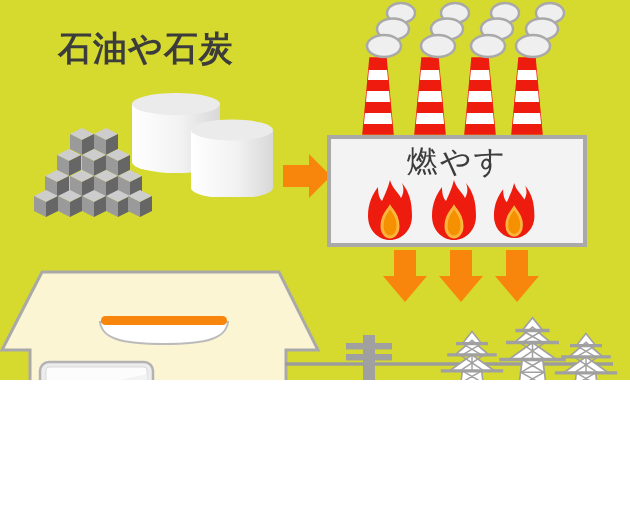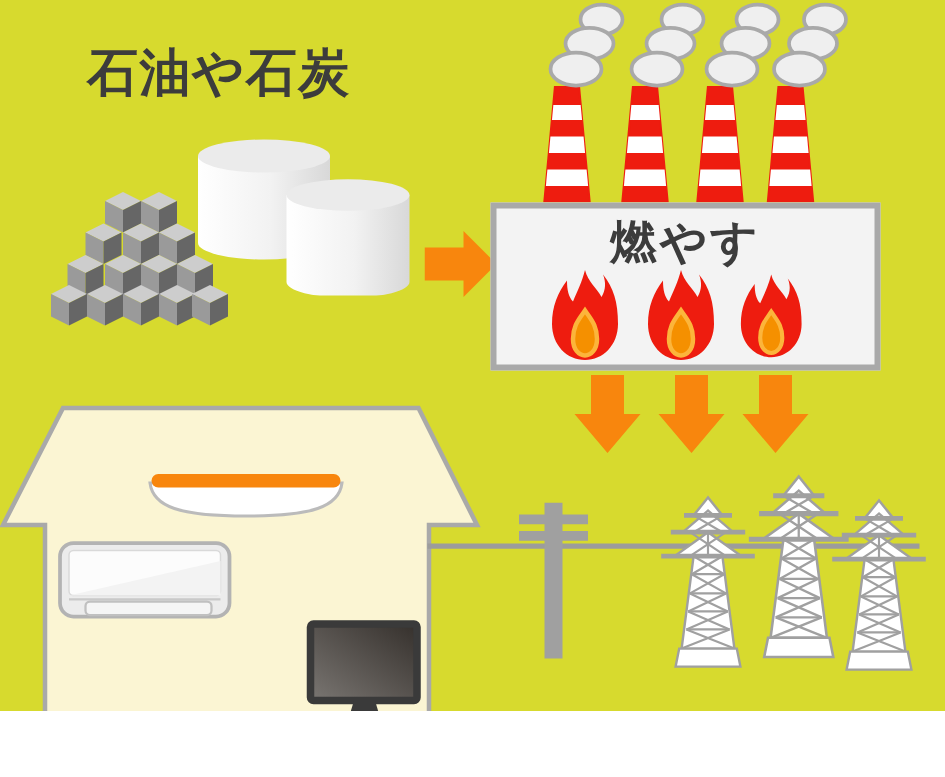--- a/index.html
+++ b/index.html
@@ -1,29 +1,29 @@
 <!DOCTYPE html>
 <html style="--bg: #d7da2e; --accent: #f8860d; --red: #ee1c0f; --flame-inner: #f59000; --flame-edge: #fcb53b; --outline: #a9a9a9; --gray: #a0a0a0; --wire: #9c9c9c; --house: #fbf5d3; --panel: #f3f3f3; --smoke: #efefef; --text: #3c3c3c;"><head>
 <meta charset="utf-8">
 <style>
   html,body{margin:0;padding:0;}
   body{font-family:"Liberation Sans","DejaVu Sans",sans-serif;}
-  .stage{position:relative;width:630px;height:474px;background:var(--bg);overflow:hidden;}
+  .stage{position:relative;width:630px;height:380px;background:var(--bg);overflow:hidden;}
   .stage > div{position:absolute;}
   .label{color:var(--text);font-weight:bold;white-space:nowrap;}
   .title{left:58px;top:26px;font-size:34px;letter-spacing:1px;}
   .elec{left:512px;top:450px;font-size:35px;letter-spacing:2px;}
   .coal{left:33px;top:118px;}
   .tanks{left:125px;top:82px;}
   .arrow-right{left:283px;top:153px;}
   .chimneys{left:350px;top:0px;}
   .furnace{left:327px;top:135px;width:260px;height:112px;box-sizing:border-box;
            border:4px solid var(--outline);background:var(--panel);}
   .burn{position:absolute;left:0;top:2px;width:100%;text-align:center;
-        color:var(--text);font-weight:bold;font-size:31px;letter-spacing:2px;}
+        color:var(--text);font-weight:normal;font-size:31px;letter-spacing:2px;}
   .flames{position:absolute;left:0;top:36px;width:252px;height:68px;}
   .down-arrows{left:380px;top:248px;}
   .house{left:0px;top:270px;}
   .powerline{left:283px;top:335px;}
   .pylons{left:438px;top:314px;}
 
   .chim-body{fill:var(--red);stroke:var(--red);stroke-width:1.5;}
   .stripe{fill:#ffffff;}
   .smoke-puff{fill:var(--smoke);stroke:var(--outline);stroke-width:2.5;}
   .flame-outer{fill:var(--red);}

